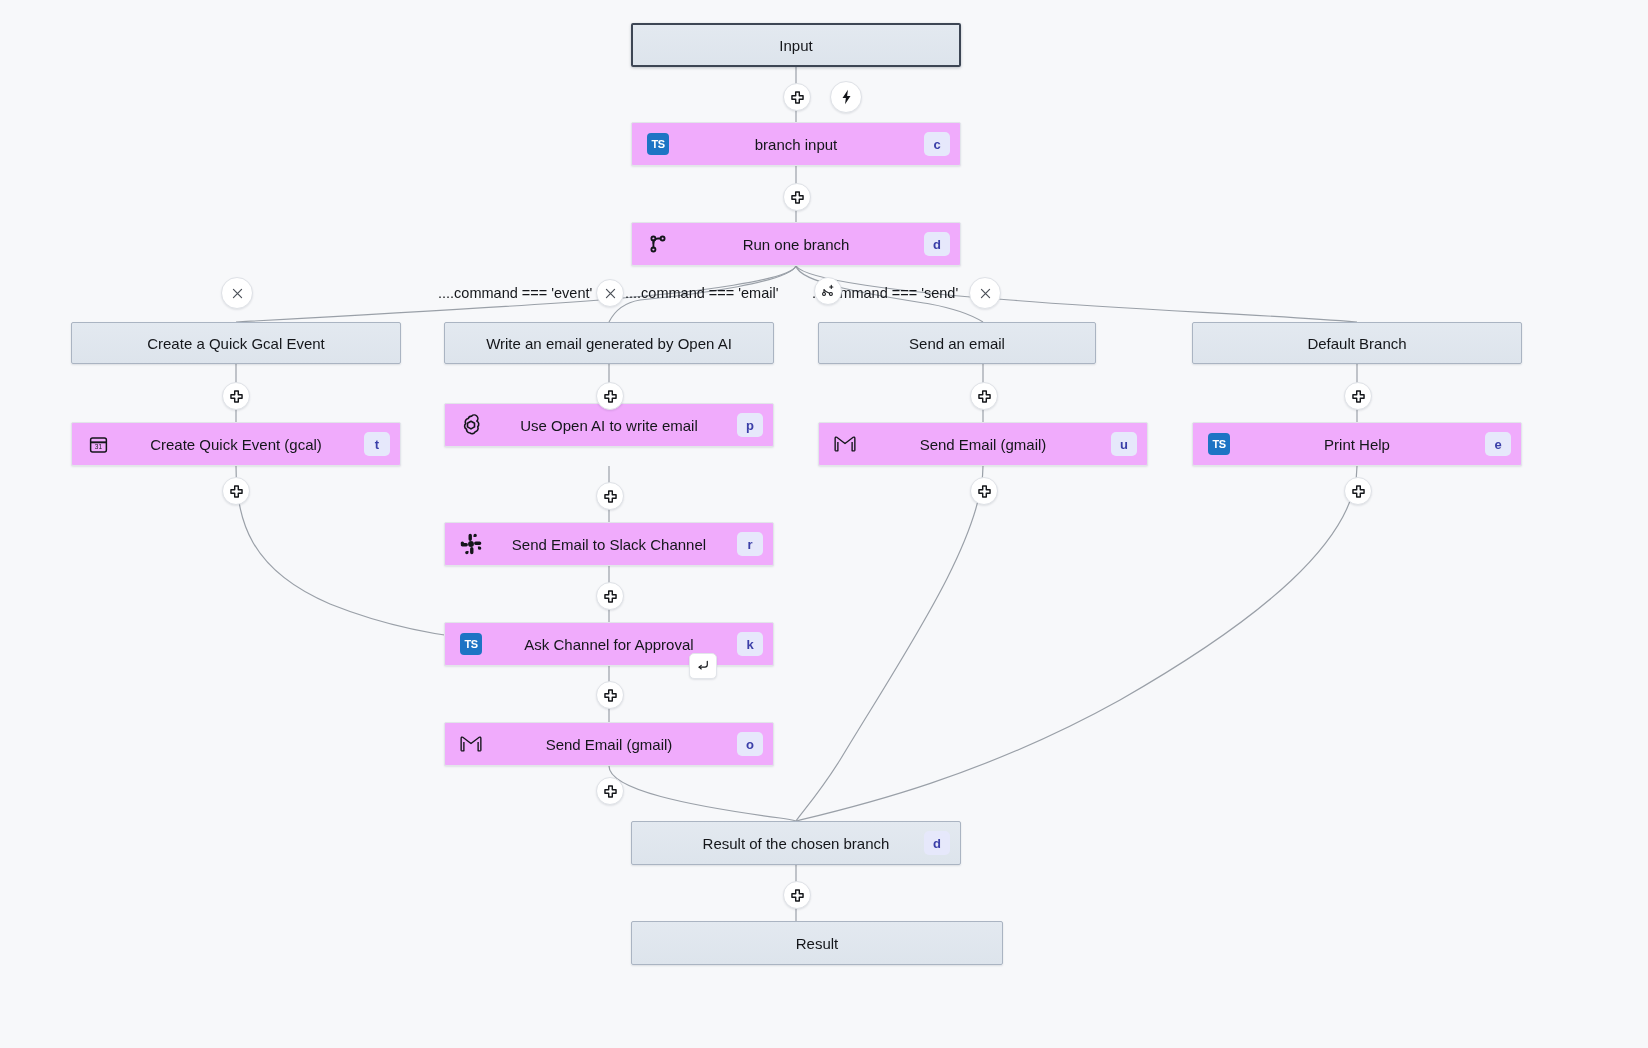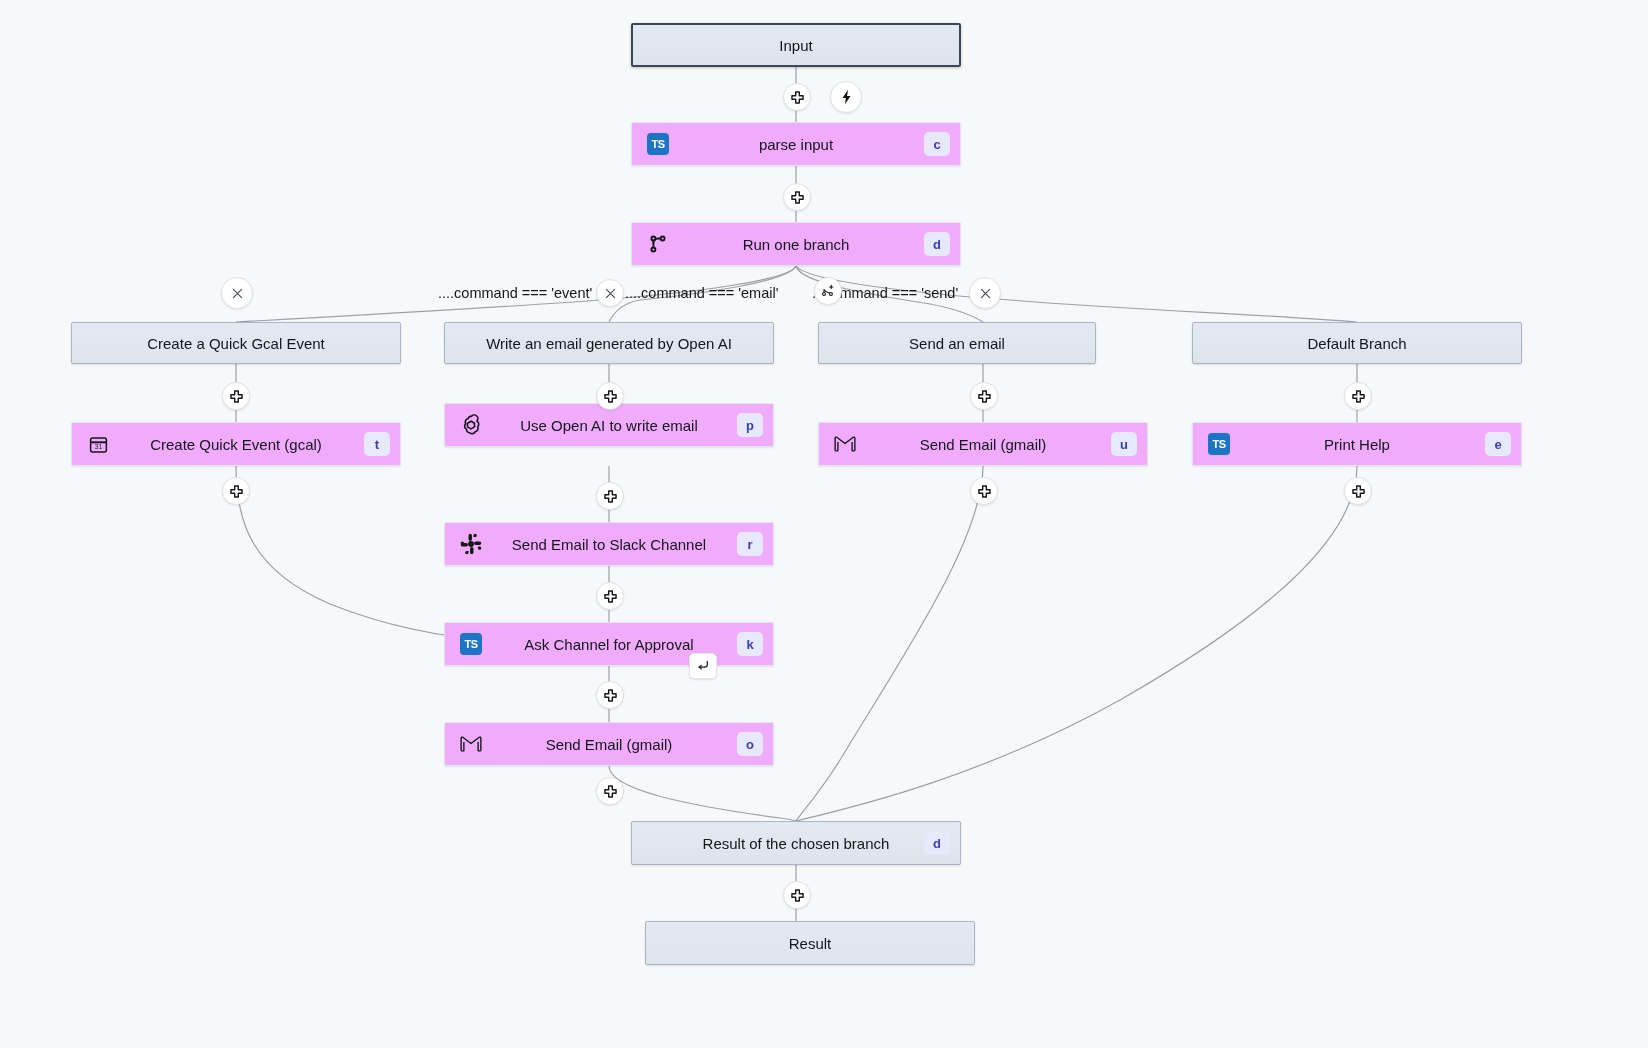--- a/index.html
+++ b/index.html
@@ -129,21 +129,21 @@
   </svg>
 
   <div id="node-layer">
       <div class="node n-term selected" style="left: 631px; top: 23px; width: 330px; height: 44px;">
         <span class="label">Input</span>
       </div>
       <div class="node n-plain" style="left: 631px; top: 122px; width: 330px; height: 44px;">
         <span class="nicon">
           <span class="ts-badge">TS</span>
         </span>
-        <span class="label">parse input</span>
+        <span class="label">branch input</span>
         <span class="kbd">c</span>
       </div>
       <div class="node n-plain" style="left: 631px; top: 222px; width: 330px; height: 44px;">
         <span class="nicon">
           <svg width="22" height="22" viewBox="0 0 24 24" fill="none" stroke="#14161a" stroke-width="2" stroke-linecap="round" stroke-linejoin="round">
             <circle cx="7" cy="18" r="2.2"></circle>
             <circle cx="7" cy="6" r="2.2"></circle>
             <circle cx="17" cy="6" r="2.2"></circle>
             <path d="M7 8.2v7.6"></path>
             <path d="M14.8 6H12a5 5 0 0 0-5 5"></path>
@@ -228,21 +228,21 @@
             <path d="M25.5 19h-3.2V8.6"></path>
           </svg>
         </span>
         <span class="label">Send Email (gmail)</span>
         <span class="kbd">o</span>
       </div>
       <div class="node n-term" style="left: 631px; top: 821px; width: 330px; height: 44px;">
         <span class="label">Result of the chosen branch</span>
         <span class="kbd">d</span>
       </div>
-      <div class="node n-term" style="left: 631px; top: 921px; width: 330px; height: 44px; margin-left: 14px;">
+      <div class="node n-term" style="left: 631px; top: 921px; width: 372px; height: 44px;">
         <span class="label">Result</span>
       </div>
     </div>
   <div id="cond-layer">
       <div class="cond" style="left: 438px; top: 285px;">....command === 'event'</div>
       <div class="cond" style="left: 625px; top: 285px;">....command === 'email'</div>
       <div class="cond" style="left: 812px; top: 285px;">...command === 'send'</div>
     </div>
   <div id="handle-layer">
       <div class="handle" style="left: 783px; top: 83px;">

